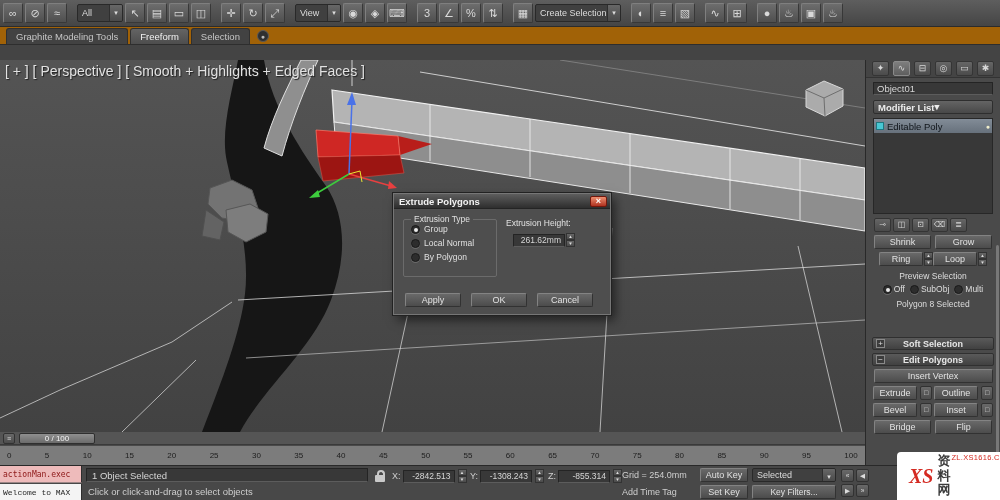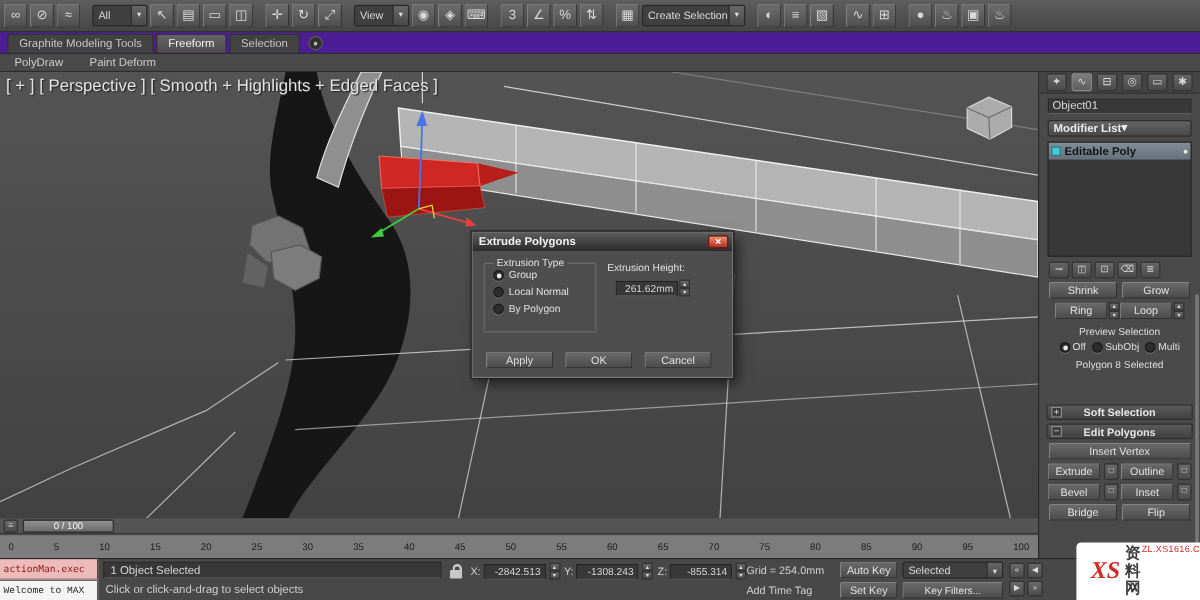--- a/index.html
+++ b/index.html
@@ -9,21 +9,21 @@
 
 
 #toolbar{position:absolute;left:0;top:0;width:1000px;height:27px;background:linear-gradient(#5e5e5e,#454545);border-bottom:1px solid #2c2c2c;display:flex;align-items:center;padding:0 3px;gap:2px}
 .tbtn{width:20px;height:20px;flex:0 0 auto;background:linear-gradient(#6d6d6d,#4f4f4f);border:1px solid #383838;border-top-color:#7f7f7f;border-left-color:#7f7f7f;border-radius:2px;color:#d9d9d9;font-size:11px;line-height:18px;text-align:center;overflow:hidden}
 .tgap{width:6px;flex:0 0 auto}
 .dd{height:18px;background:#404040;border:1px solid #292929;border-radius:2px;display:flex;align-items:center;color:#dcdcdc;font-size:9px;padding-left:4px;flex:0 0 auto;overflow:hidden}
 .dd .ddv{white-space:nowrap;overflow:hidden;flex:1}
 .dd .dda{margin-left:auto;width:13px;height:100%;background:linear-gradient(#676767,#4a4a4a);border-left:1px solid #2f2f2f;color:#ddd;font-size:7px;line-height:16px;text-align:center;flex:0 0 auto}
 
 
-#ribbon{position:absolute;left:0;top:27px;width:1000px;height:18px;background:#4c1d95;display:flex;align-items:flex-end;padding-left:6px;gap:2px;border-bottom:1px solid #2e2e2e}
+#ribbon{position:absolute;left:0;top:27px;width:1000px;height:18px;background:#a16207;display:flex;align-items:flex-end;padding-left:6px;gap:2px;border-bottom:1px solid #2e2e2e}
 .rtab{height:16px;line-height:16px;padding:0 9px;font-size:9.5px;color:#c6c6c6;background:#424242;border:1px solid #303030;border-bottom:none;border-radius:3px 3px 0 0}
 .rtab.active{background:linear-gradient(#646464,#4d4d4d);color:#f2f2f2}
 .rdot{width:12px;height:12px;border-radius:50%;background:#2f2f2f;border:1px solid #5a5a5a;margin:0 0 2px 5px;color:#bbb;font-size:7px;line-height:11px;text-align:center}
 #subribbon{position:absolute;left:0;top:45px;width:1000px;height:15px;background:#4a4a4a;border-bottom:1px solid #2d2d2d;display:flex;align-items:center;padding-left:12px;gap:22px}
 .stab{font-size:9.5px;color:#cdcdcd}
 
 
 #viewport{position:absolute;left:0;top:60px;width:865px;height:372px;background:#4c4c4c;overflow:hidden}
 #vplabel{position:absolute;left:5px;top:3px;font-size:14px;color:#e2e2e2;text-shadow:1px 1px 1px #222;z-index:5}
 
@@ -47,21 +47,21 @@
 .dbtn{width:56px;height:14px}
 
 
 #panel{position:absolute;left:865px;top:60px;width:135px;height:405px;background:#4a4a4a;border-left:1px solid #292929}
 .ptabs{display:flex;height:18px;align-items:center;justify-content:space-between;padding:0 6px;background:#444;border-bottom:1px solid #333}
 .ptab{width:17px;height:15px;background:linear-gradient(#666,#4b4b4b);border:1px solid #353535;border-radius:2px;color:#d8d8d8;font-size:9px;line-height:13px;text-align:center}
 .ptab.active{background:linear-gradient(#7e7e7e,#5e5e5e);border-color:#8a8a8a}
 #objname{margin:4px 7px 0;height:13px;font-size:9.5px}
 #mlist{margin:5px 7px 0;height:14px;background:linear-gradient(#646464,#484848);border:1px solid #2e2e2e;border-radius:2px;display:flex;align-items:center;padding-left:4px;color:#ececec;font-size:9.5px;font-weight:bold}
 #stack{margin:4px 7px 0;height:96px;background:#383838;border:1px solid #272727}
-.stackrow{height:14px;background:linear-gradient(#828c97,#67717c);display:flex;align-items:center;gap:3px;padding:0 2px;font-size:9.5px;color:#10151a;font-weight:bold}
+.stackrow{height:14px;background:linear-gradient(#828c97,#67717c);display:flex;align-items:center;gap:3px;padding:0 2px;font-size:9.5px;color:#10151a;font-weight:normal}
 .polyicon{width:8px;height:8px;background:#49c7d4;border:1px solid #1e7780;flex:0 0 auto}
 .bulb{margin-left:auto;color:#f0eecb;font-size:7px}
 #stacktools{margin:4px 6px 0;display:flex;gap:2px;padding:0 2px}
 .ptool{width:17px;height:14px;background:linear-gradient(#656565,#4a4a4a);border:1px solid #343434;border-radius:2px;color:#d6d6d6;font-size:8px;line-height:12px;text-align:center}
 .btnrow{display:flex;justify-content:center;align-items:center;margin-top:3px}
 .pbtn{height:14px;font-size:9px}
 .w57{width:57px}.w44{width:44px}
 .plabel{margin-top:5px;text-align:center;font-size:8.5px;color:#dedede}
 .pradios{display:flex;justify-content:center;gap:5px;margin-top:3px;font-size:8.5px;color:#dedede}
 .pradios label{display:flex;align-items:center;gap:2px}
@@ -160,24 +160,20 @@
     <span class="tbtn">♨</span>
     <span class="tbtn">▣</span>
     <span class="tbtn">♨</span>
   </div>
 
   <div id="ribbon">
     <span class="rtab">Graphite Modeling Tools</span>
     <span class="rtab active">Freeform</span>
     <span class="rtab">Selection</span>
     <span class="rdot">●</span>
-  </div>
-  <div id="subribbon">
-    <span class="stab">PolyDraw</span>
-    <span class="stab">Paint Deform</span>
   </div>
 
   <div id="viewport">
     <svg width="865" height="372" viewBox="0 0 865 372">
       <defs>
         <linearGradient id="vg" x1="0" y1="0" x2="0" y2="1">
           <stop offset="0" stop-color="#545454"></stop>
             <stop offset="1" stop-color="#424242"></stop>
         </linearGradient>
       </defs>

